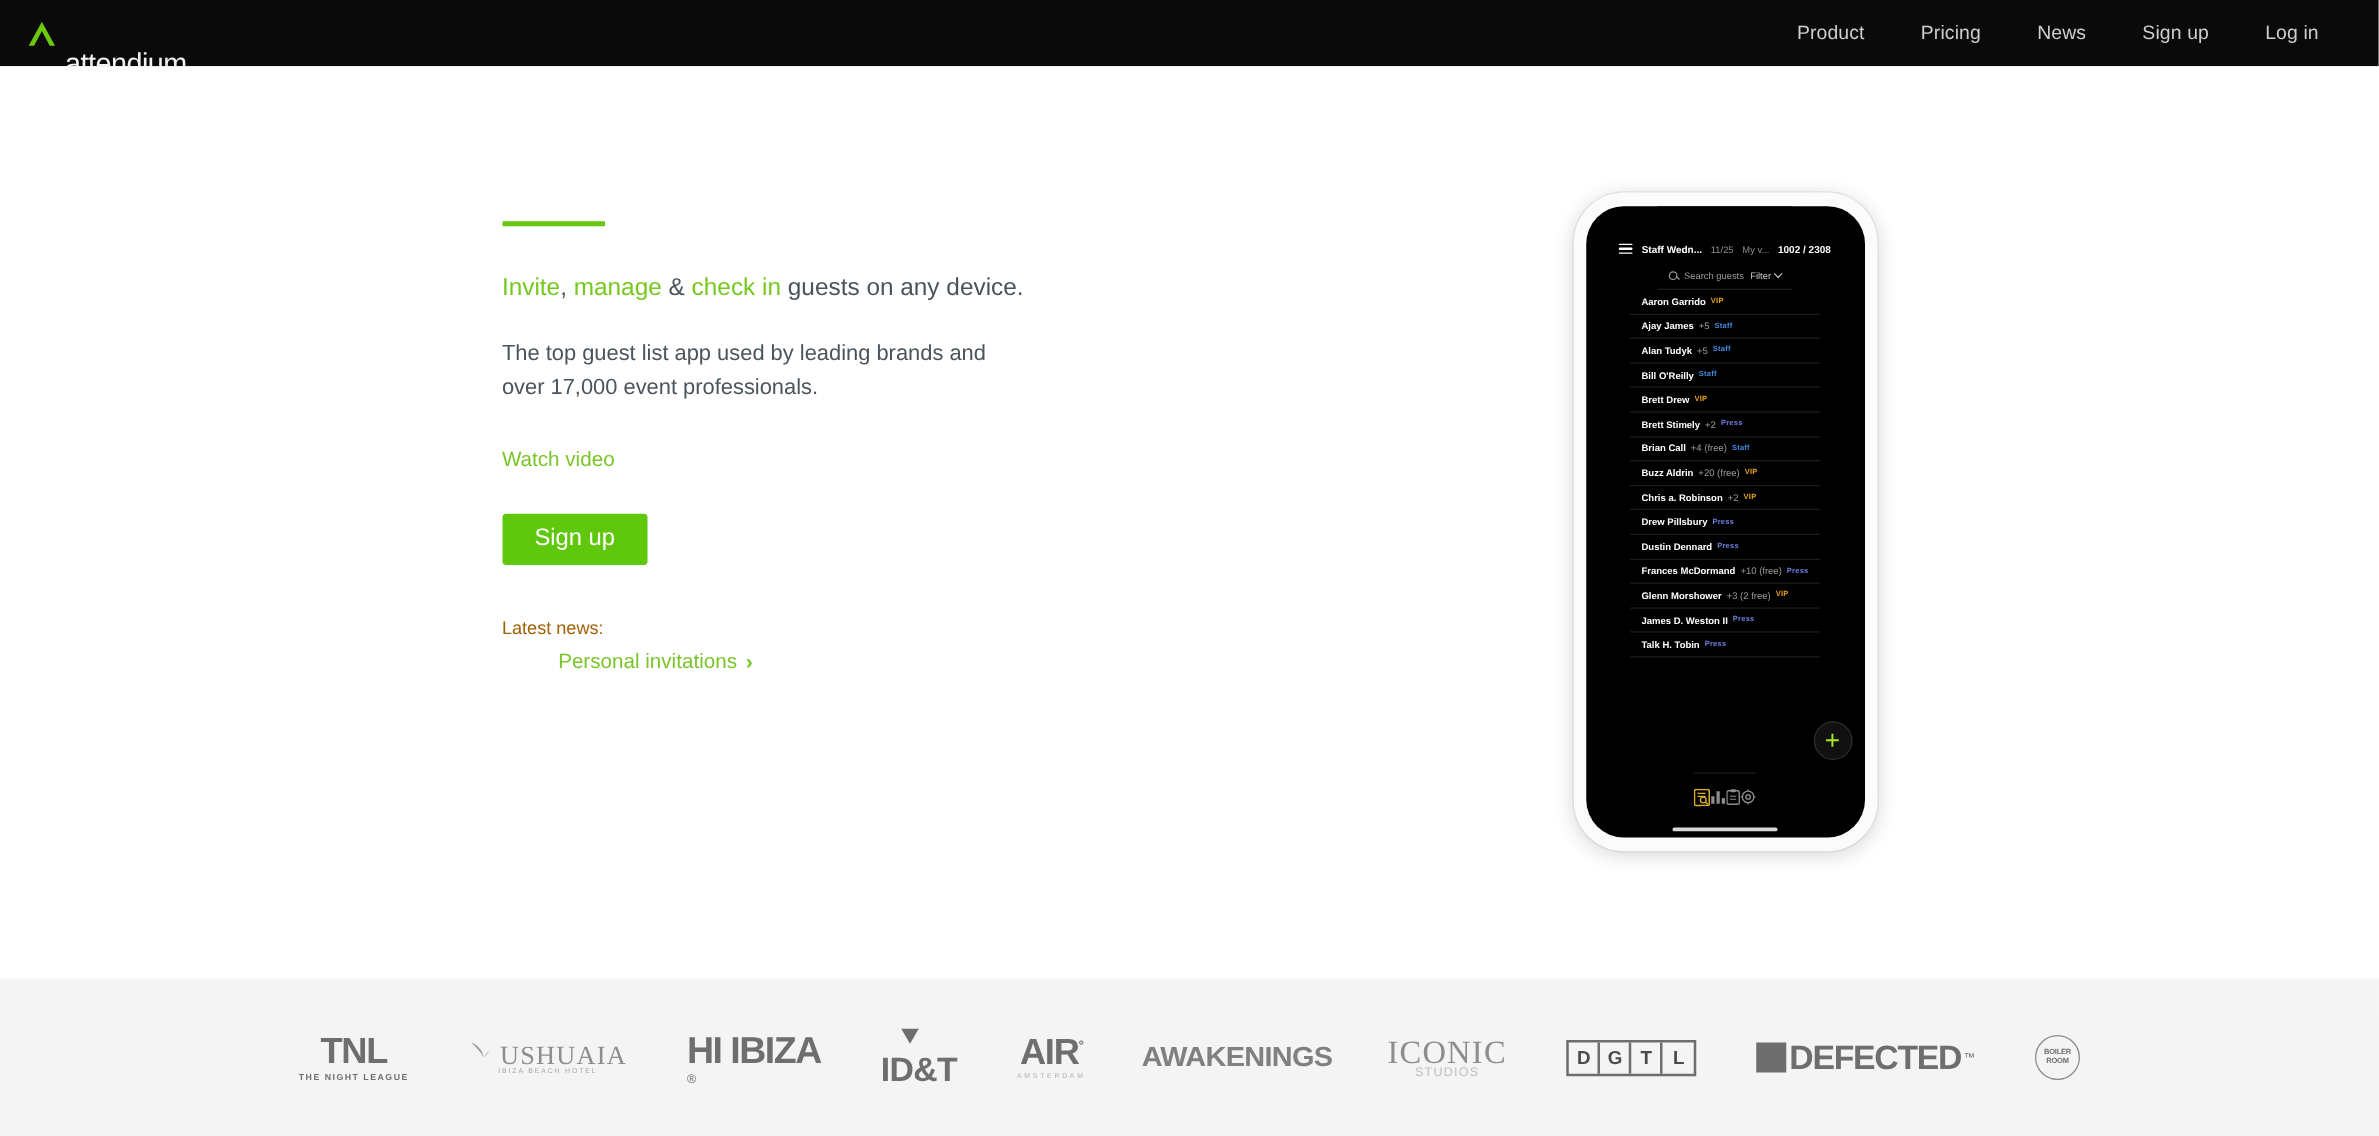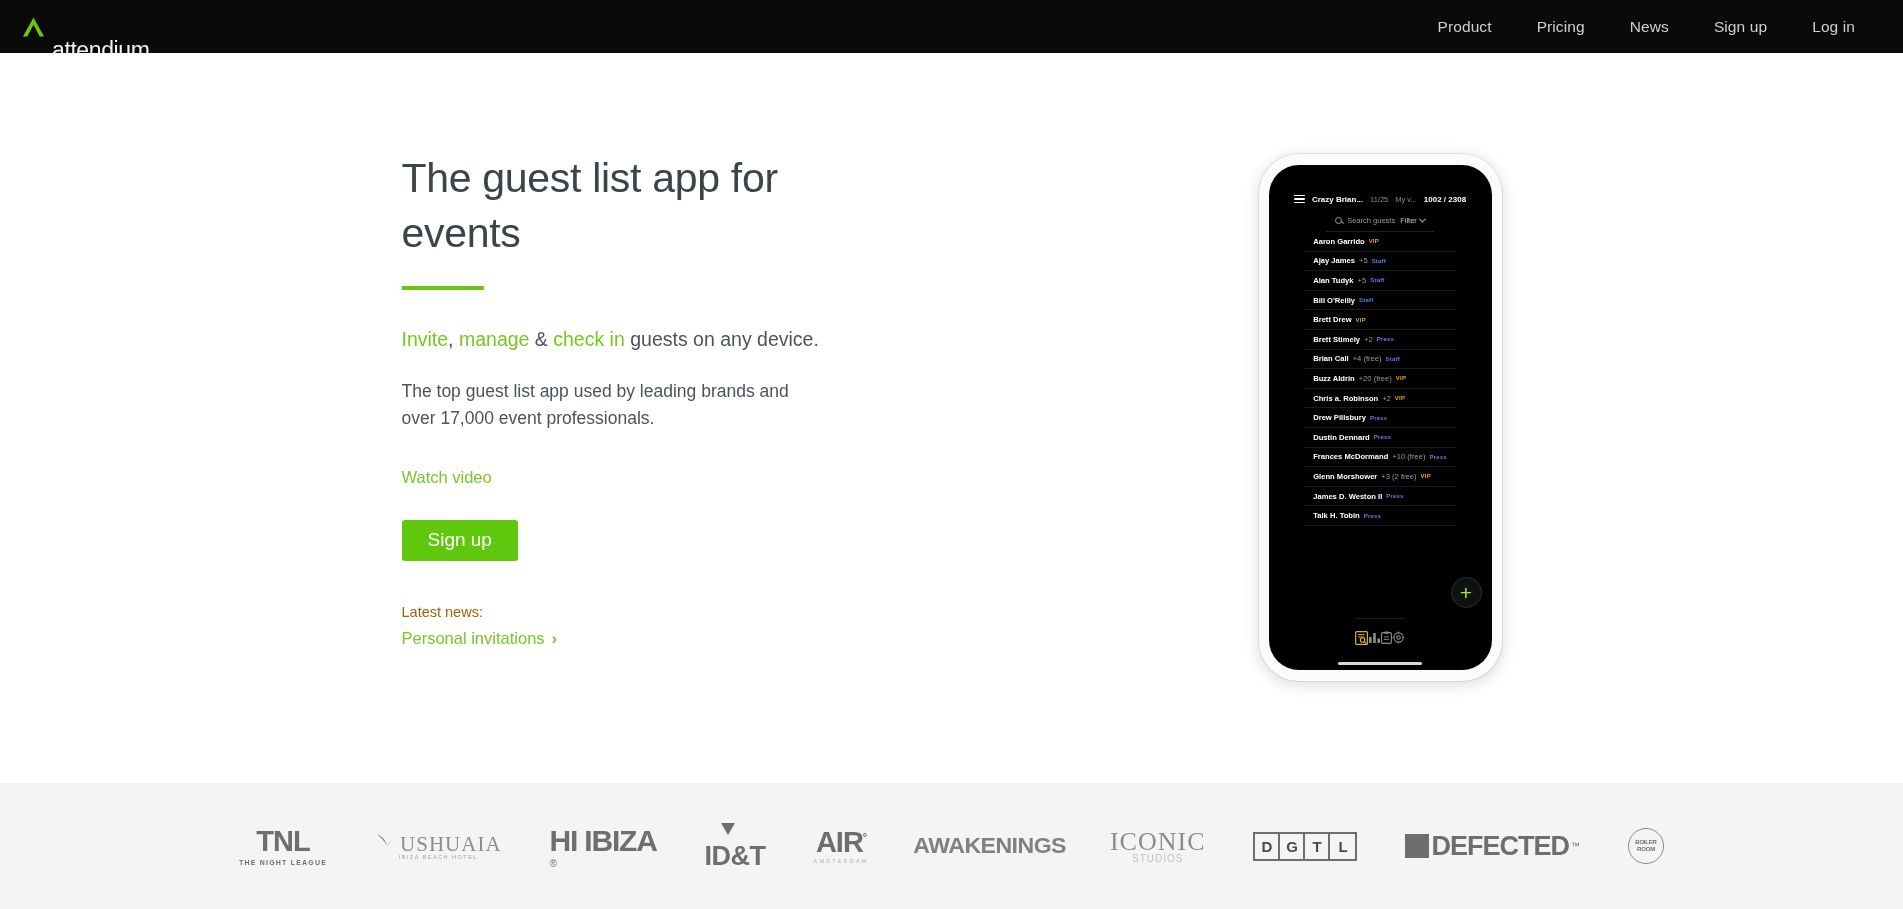--- a/index.html
+++ b/index.html
@@ -77,21 +77,21 @@
     background: #fff; color: #8a8f93; border: 1px solid #e2e2e2;
     font-size: 19px; font-family: inherit;
     padding: 0 20px; height: 41px; border-radius: 3px;
     cursor: pointer;
   }
   .news-block { margin-top: 43px; }
   .news-label { font-size: 14.5px; color: #a16207; }
   .news-link {
     display: inline-flex; align-items: center; gap: 7px;
     margin-top: 9px;
-    font-size: 16.5px; color: #7ac52a; text-decoration: none;
+    font-size: 16.5px; color: #7ac52a; text-decoration: none; margin-left: 45px;
   }
   .chev { font-size: 17px; font-weight: 700; line-height: 1; }
 
   
   .hero-right {
     margin-left: auto;
     padding-top: 3px;
     position: relative;
   }
   .phone {
@@ -257,21 +257,20 @@
     <a href="#">News</a>
     <a href="#">Sign up</a>
     <a href="#">Log in</a>
   </div>
 </div>
 
 <div class="hero">
   <div class="hero-inner">
 
     <div class="hero-left">
-      <h1 class="headline">The guest list app for events</h1>
       <div class="accent-rule"></div>
 
       <p class="subline">
         <span class="g">Invite</span><span>, </span><span class="g">manage</span><span> &amp; </span><span class="g">check in</span><span> guests on any device.</span>
       </p>
 
       <p class="blurb">The top guest list app used by leading brands and over 17,000 event professionals.</p>
 
       <a class="watch" href="#">Watch video</a>
 
@@ -309,21 +308,21 @@
               <span class="batt"></span>
             </span>
           </div>
 
           <div class="app-header">
             <span class="hamburger">
                 <i></i>
                 <i></i>
                 <i></i>
               </span>
-            <span class="ev-name">Crazy Brian...</span>
+            <span class="ev-name">Staff Wedn...</span>
             <span class="ev-date">11/25</span>
             <span class="ev-view">My v...</span>
             <span class="ev-count">1002 / 2308</span>
           </div>
 
           <div class="searchbar">
             <span class="mag"></span>
             <span class="search-ph">Search guests</span>
             <span class="filter">
               <span>Filter</span>

